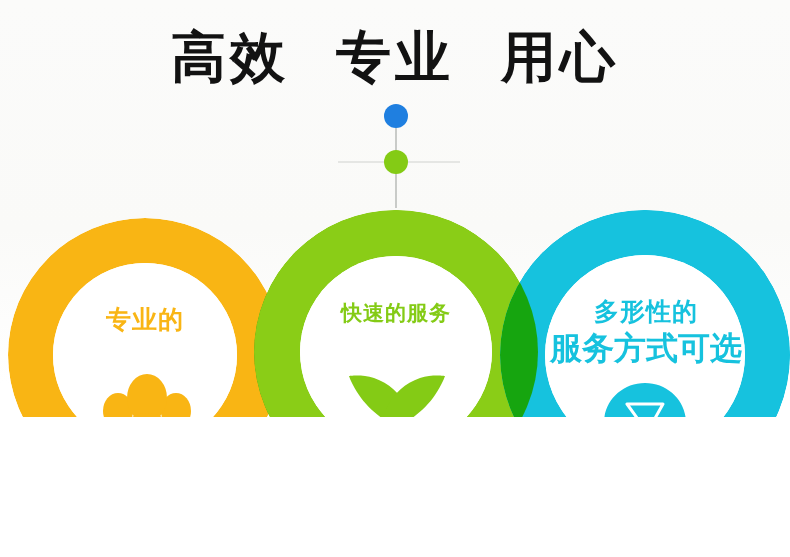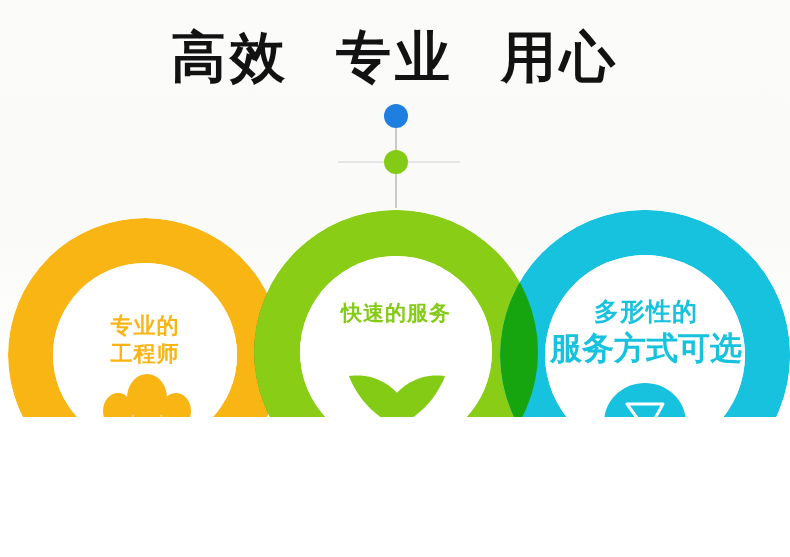--- a/index.html
+++ b/index.html
@@ -70,22 +70,22 @@
     font-family: "DejaVu Sans", "Liberation Sans", sans-serif;
     font-weight: 700;
     line-height: 1.28;
     white-space: nowrap;
     letter-spacing: 1px;
     pointer-events: auto;
   }
   .ring-label .ln { display: block; }
 
   #label-1 {
-    left: 45px; top: 312px; width: 200px;
-    font-size: 22px;
+    left: 45px; top: 304px; width: 200px;
+    font-size: 25px;
     color: #F9B514;
     text-shadow: 0 0 2px #ffffff, 0 0 3px #ffffff;
   }
   #label-2 {
     left: 296px; top: 300px; width: 200px;
     font-size: 21px;
     color: #84CB15;
     text-shadow: 0 0 2px #ffffff, 0 0 3px #ffffff;
   }
   #label-3 {
@@ -234,21 +234,20 @@
       <rect x="629" y="456" width="32" height="4" fill="#ffffff"></rect>
       <rect x="629" y="465" width="32" height="4" fill="#ffffff"></rect>
       <path d="M548 470c26 0 48-12 74-12h46c26 0 48 12 74 12v66H548z" fill="#16C2DE"></path>
       <rect x="629" y="456" width="32" height="4" fill="#ffffff"></rect>
       <rect x="629" y="465" width="32" height="4" fill="#ffffff"></rect>
     </g>
   </svg>
 
   <div class="ring-label" id="label-1">
     <span class="ln">专业的</span>
-    <span class="ln">工程师</span>
   </div>
 
   <div class="ring-label" id="label-2">
     <span class="ln">快速的服务</span>
   </div>
 
   <div class="ring-label" id="label-3">
     <span class="ln">多形性的</span>
     <span class="ln wide">服务方式可选</span>
   </div>

